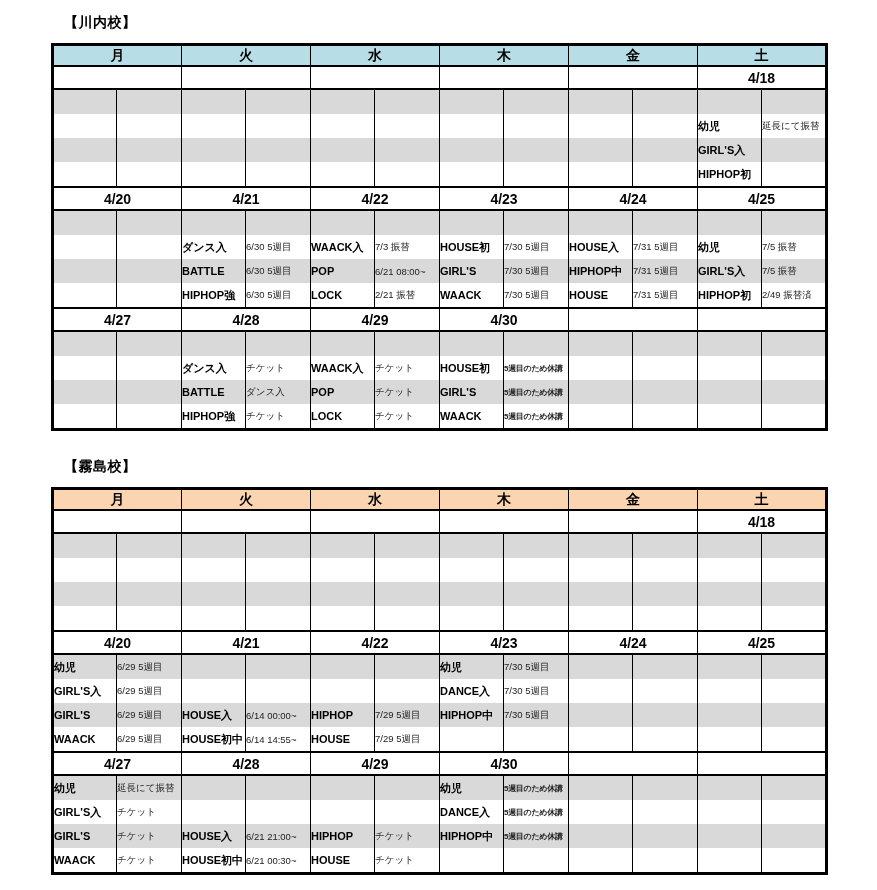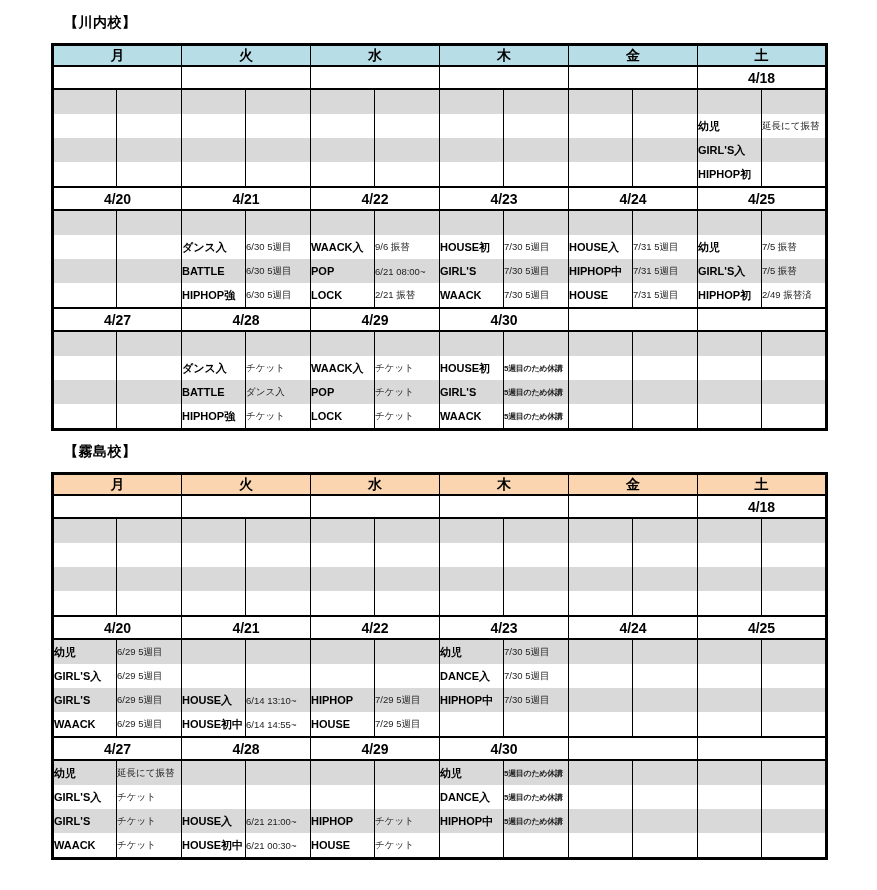--- a/index.html
+++ b/index.html
@@ -9,21 +9,21 @@
     width: 877px;
     font-family: "Liberation Sans", "DejaVu Sans", sans-serif;
     color: #000;
   }
   .school-title {
     font-size: 14px;
     font-weight: bold;
     margin: 14px 0 0 64px;
     letter-spacing: 0.5px;
   }
-  .school-title.second { margin-top: 12px; }
+  .school-title.second { margin-top: 27px; }
   table.sched {
     border-collapse: collapse;
     table-layout: fixed;
     width: 774px;
     margin: 11px 0 0 51px;
     border: 3px solid #000;
   }
   table.sched col.c-class { width: 64px; }
   table.sched col.c-note  { width: 65px; }
   table.sched th, table.sched td {
@@ -188,21 +188,21 @@
         <td class="note"></td>
         <td class="cls"></td>
         <td class="note"></td>
       </tr>
       <tr class="content-row">
         <td class="cls"></td>
         <td class="note"></td>
         <td class="cls">ダンス入</td>
         <td class="note">6/30 5週目</td>
         <td class="cls">WAACK入</td>
-        <td class="note">9/6 振替</td>
+        <td class="note">7/3 振替</td>
         <td class="cls">HOUSE初</td>
         <td class="note">7/30 5週目</td>
         <td class="cls">HOUSE入</td>
         <td class="note">7/31 5週目</td>
         <td class="cls">幼児</td>
         <td class="note">7/5 振替</td>
       </tr>
       <tr class="content-row stripe">
         <td class="cls"></td>
         <td class="note"></td>
@@ -421,21 +421,21 @@
         <td class="note">7/30 5週目</td>
         <td class="cls"></td>
         <td class="note"></td>
         <td class="cls"></td>
         <td class="note"></td>
       </tr>
       <tr class="content-row stripe">
         <td class="cls">GIRL'S</td>
         <td class="note">6/29 5週目</td>
         <td class="cls">HOUSE入</td>
-        <td class="note">6/14 13:10~</td>
+        <td class="note">6/14 00:00~</td>
         <td class="cls">HIPHOP</td>
         <td class="note">7/29 5週目</td>
         <td class="cls">HIPHOP中</td>
         <td class="note">7/30 5週目</td>
         <td class="cls"></td>
         <td class="note"></td>
         <td class="cls"></td>
         <td class="note"></td>
       </tr>
       <tr class="content-row">

